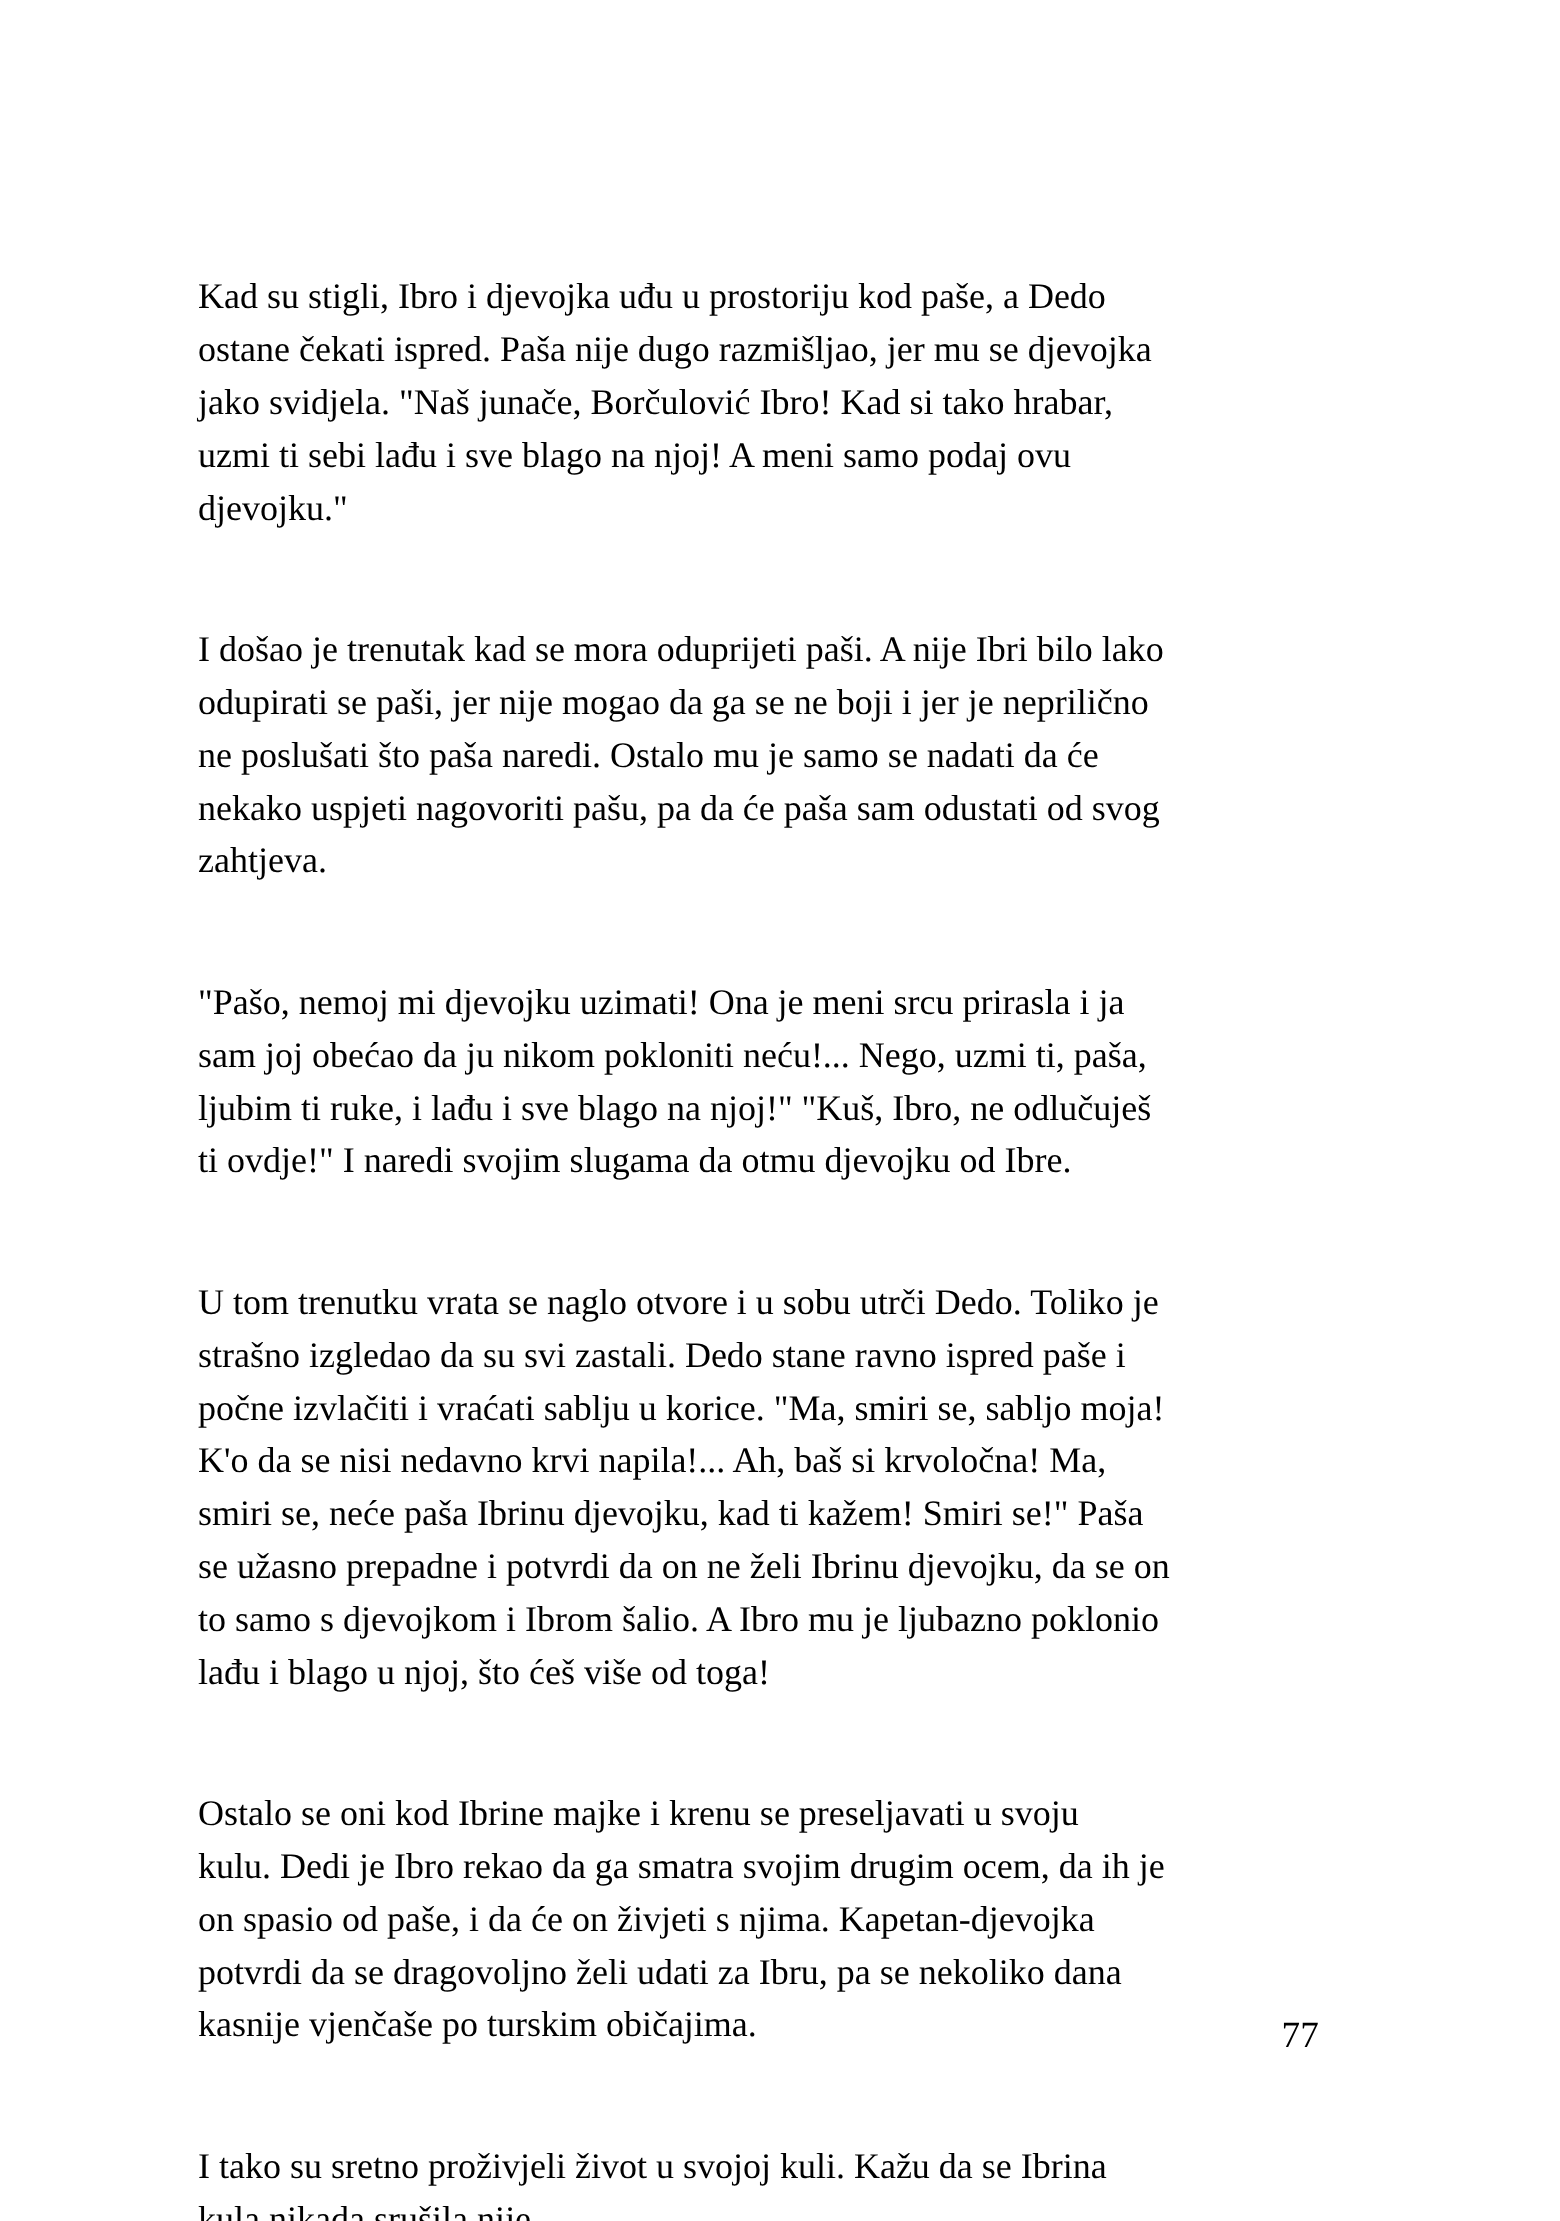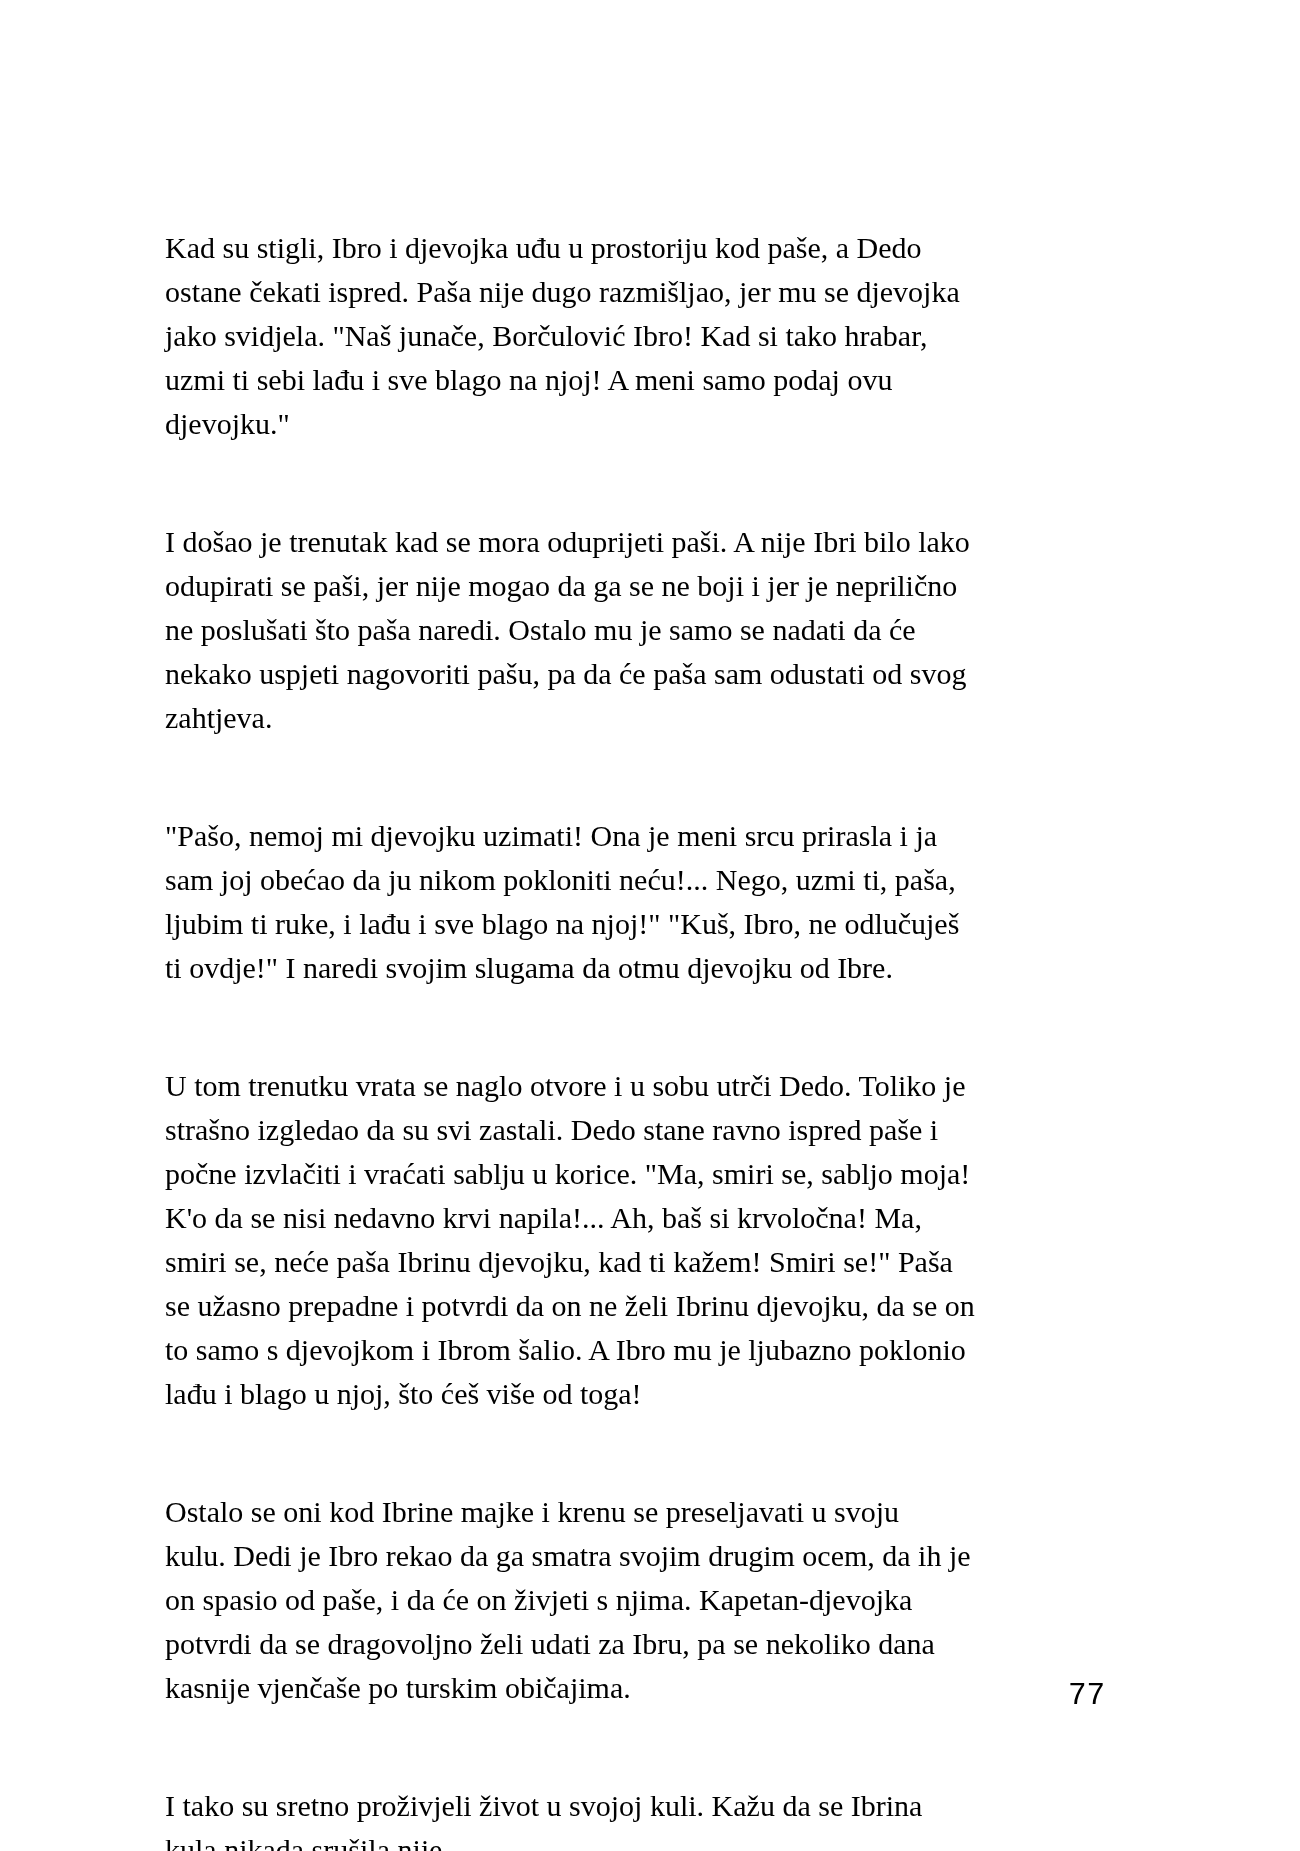--- a/index.html
+++ b/index.html
@@ -28,21 +28,21 @@
   }
   .text-block p {
     margin: 0 0 30px 0;
     padding: 0;
   }
   .page-number {
     position: absolute;
     left: 1068px;
     top: 1678px;
     color: #000000;
-    font-family: Liberation Mono, monospace;
+    font-family: Liberation Serif, serif;
     font-size: 31px;
     line-height: 36px;
   }
 </style>
 </head>
 <body>
 
 <div class="page">
   <div class="text-block">
     <p>Kad su stigli, Ibro i djevojka uđu u prostoriju kod paše, a Dedo

